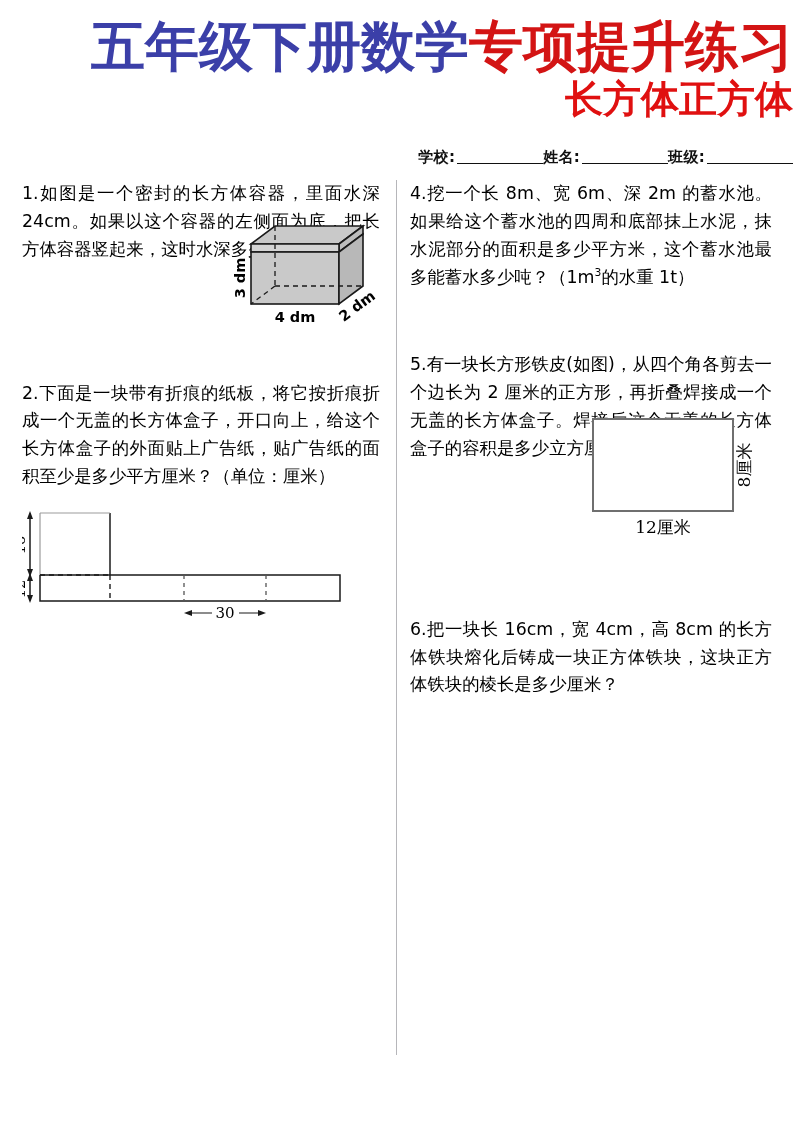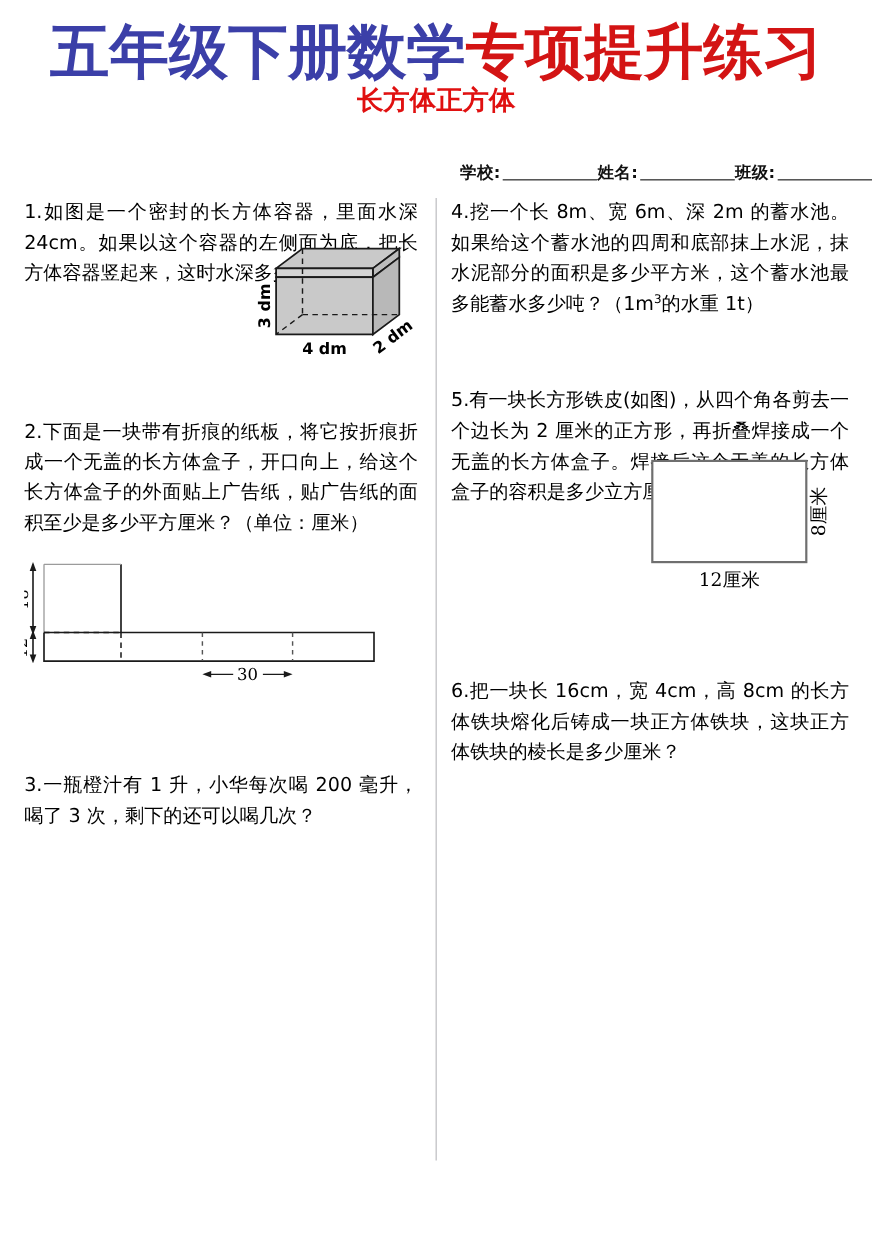--- a/index.html
+++ b/index.html
@@ -15,33 +15,33 @@
     color: #000000;
     overflow: hidden;
   }
 
   
   .title-block {
     position: absolute;
     left: 0;
     top: 18px;
     width: 793px;
-    text-align: center;
+    text-align: right;
   }
   .main-title {
     font-size: 54px;
     font-weight: bold;
     line-height: 1.08;
     letter-spacing: 0px;
     white-space: nowrap;
   }
   .title-blue { color: #3b3fa8; }
   .title-red  { color: #d31414; }
   .sub-title {
-    font-size: 24px;
+    font-size: 38px;
     font-weight: bold;
     color: #e01010;
     line-height: 1.15;
     margin-top: 2px;
   }
 
   
   .info-line {
     position: absolute;
     left: 0;
@@ -217,23 +217,20 @@
         <polygon points="162,110 170,107 170,113" fill="#1a1a1a"></polygon>
         <polygon points="244,110 236,107 236,113" fill="#1a1a1a"></polygon>
         <rect x="190" y="101" width="27" height="17" fill="#ffffff"></rect>
         <text x="203" y="115" font-size="15" text-anchor="middle">30</text>
       </svg>
     </div>
   </div>
 
   <div class="spacer-2"></div>
 
-  <div class="q-block">
-    <div class="qtext">3.一瓶橙汁有 1 升，小华每次喝 200 毫升，喝了 3 次，剩下的还可以喝几次？</div>
-  </div>
 
 </div>
 
 <div class="col-right">
 
   <div class="q-block">
     <div class="qtext"><span>4.挖一个长 8m、宽 6m、深 2m 的蓄水池。如果给这个蓄水池的四周和底部抹上水泥，抹水泥部分的面积是多少平方米，这个蓄水池最多能蓄水多少吨？（1m</span><sup>3</sup><span>的水重 1t）</span></div>
   </div>
 
   <div class="spacer-3"></div>

